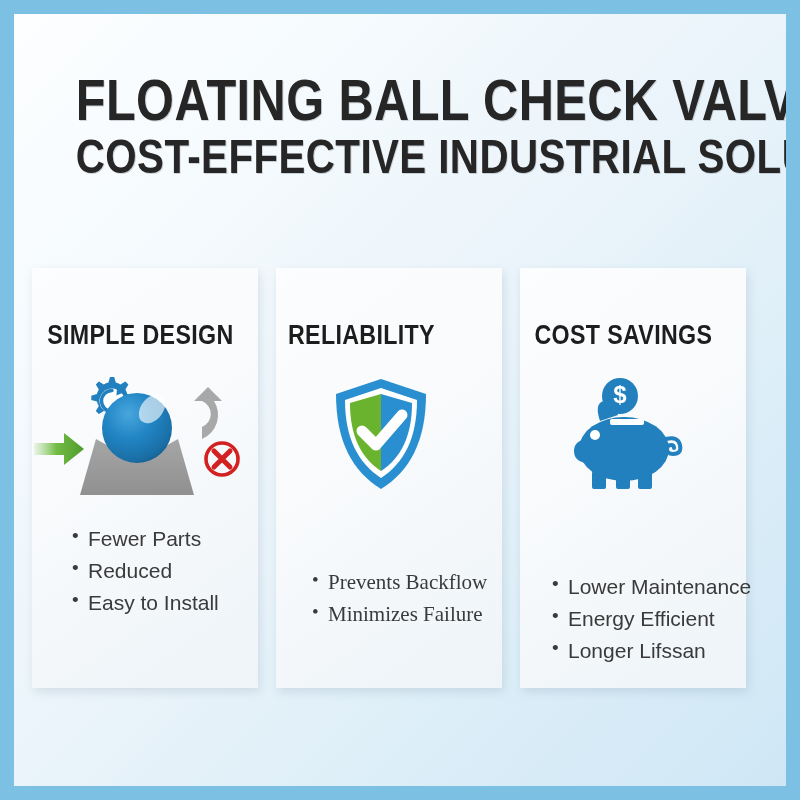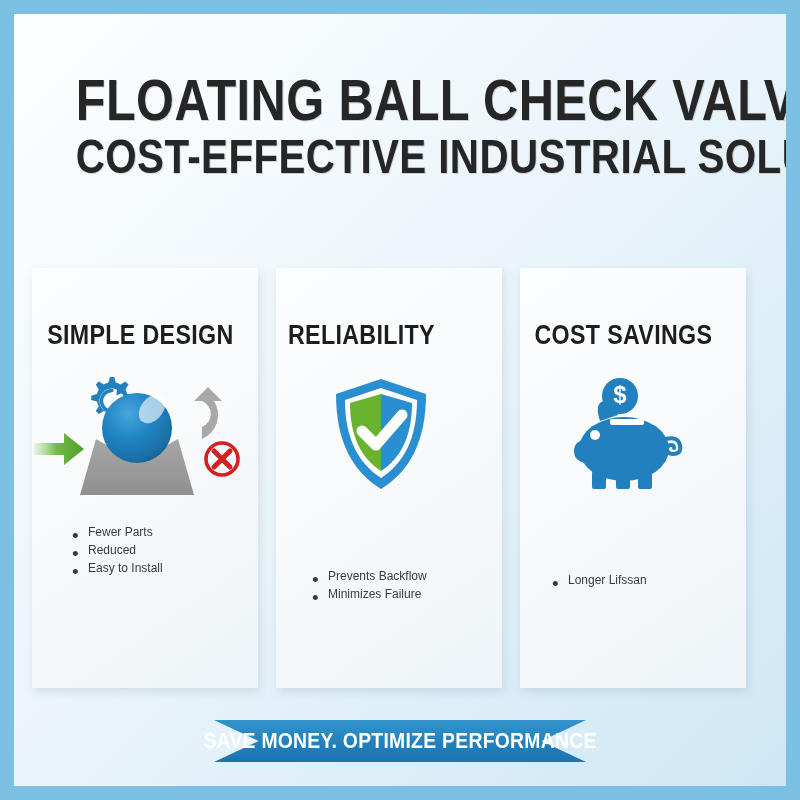--- a/index.html
+++ b/index.html
@@ -99,36 +99,36 @@
   .card-art svg { display: block; }
   .bullets {
     margin: 0;
     padding: 0;
     list-style: none;
     align-self: stretch;
     margin-top: 18px;
   }
   .bullets li {
     position: relative;
-    font-size: 12px;
+    font-size: 21px;
     line-height: 1.52;
     color: #3a3a3a;
     padding-left: 16px;
     white-space: nowrap;
   }
   .bullets li::before {
     content: "\2022";
     position: absolute;
     left: 0;
     top: -1px;
     color: #3a3a3a;
     font-size: 19px;
   }
   .card-1 .bullets { margin-left: 40px; }
-  .card-2 .bullets { margin-left: 36px; }
+  .card-2 .bullets { margin-left: 36px; font-family: Liberation Serif, serif; }
   .card-3 .bullets { margin-left: 32px; }
   .card-1 .card-art { margin-top: 14px; }
   .card-2 .card-art, .card-3 .card-art { margin-top: 22px; }
   .card-2 .bullets { margin-top: 54px; }
   .card-3 .bullets { margin-top: 58px; }
 
   
   #ribbon {
     position: absolute;
     left: 50%;
@@ -281,25 +281,23 @@
 
             <rect x="90" y="46" width="34" height="6" rx="2" fill="#ffffff"></rect>
 
             <text x="100" y="30" font-family="Liberation Sans, sans-serif" font-size="24" font-weight="700" fill="#ffffff" text-anchor="middle">$</text>
 
             <circle cx="75" cy="62" r="5" fill="#ffffff"></circle>
           </svg>
         </div>
 
         <ul class="bullets">
+          <li>Lower Maintenance</li>
+          <li>Energy Efficient</li>
           <li>Longer Lifssan</li>
         </ul>
       </div>
 
     </div>
 
-    <div id="ribbon">
-      <div id="ribbon-shape"></div>
-      <div id="ribbon-text">SAVE MONEY. OPTIMIZE PERFORMANCE</div>
-    </div>
 
   </div>
 </div>
 
 </body></html>

